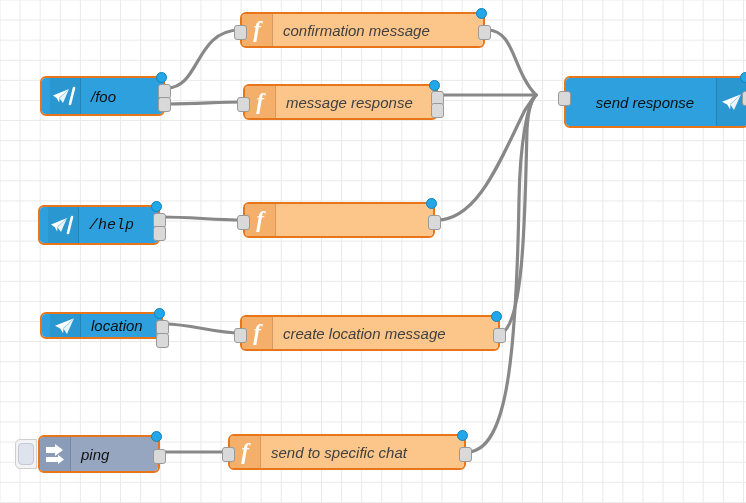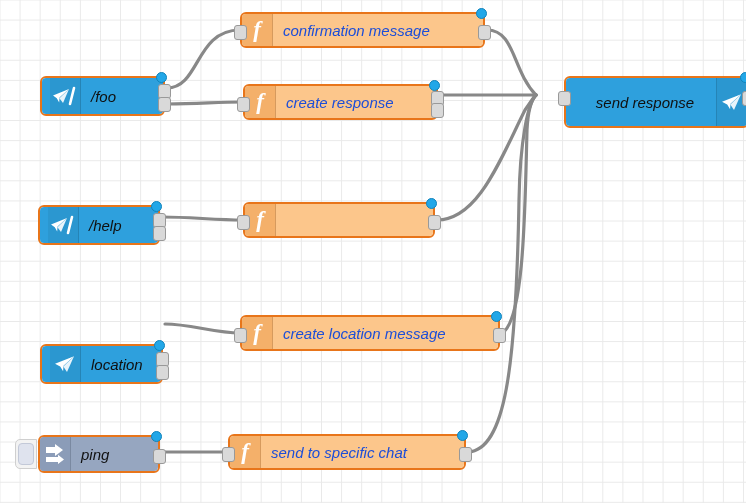--- a/index.html
+++ b/index.html
@@ -38,21 +38,21 @@
   .icon-box{
     width:30px;min-width:30px;height:100%;
     display:flex;align-items:center;justify-content:center;
   }
   .icon-box.right{border-left:1px solid rgba(0,0,0,0.12);}
   .icon-box.left{border-right:1px solid rgba(0,0,0,0.12);}
   .node-label{
     flex:1;
     font-style:italic;
     font-size:15px;
-    color:#1d4ed8;
+    color:#404040;
     padding:0 10px;
     white-space:nowrap;
     overflow:hidden;
   }
   .node.tg .node-label, .node.inject .node-label{color:#101010;}
   .node-label.center{text-align:center;}
   .port{
     position:absolute;
     width:13px;height:15px;
     background:#d9d9d9;
@@ -131,42 +131,42 @@
       <div class="port out" style="top: 19.1667px;"></div>
       <div class="status-dot"></div>
     </div>
     <div class="node fn" style="left: 243px; top: 84px; width: 195px; height: 36px;">
       <div class="node-inner">
         <div class="icon-box left">
           <svg width="22" height="24" viewBox="0 0 22 24">
             <text x="11" y="19" font-family="Liberation Serif, serif" font-style="italic" font-weight="bold" font-size="23" fill="#ffffff" text-anchor="middle">f</text>
           </svg>
         </div>
-        <div class="node-label">create response</div>
+        <div class="node-label">message response</div>
       </div>
       <div class="port in" style="top: 10.5px;"></div>
       <div class="port out" style="top: 4.5px;"></div>
       <div class="port out" style="top: 16.5px;"></div>
       <div class="status-dot"></div>
     </div>
     <div class="node tg" style="left: 564px; top: 76px; width: 185px; height: 52px;">
       <div class="node-inner">
         <div class="node-label center">send response</div>
         <div class="icon-box right">
           <svg width="24" height="20" viewBox="0 0 24 20">
             <path d="M2 9.8 L21 2.2 L10.5 11.8 L10.1 17.3 L7.2 12.6 Z" fill="#ffffff"></path>
             <path d="M10.3 12.4 L21 2.2 L14 18 Z" fill="#e8f4fb"></path>
           </svg>
         </div>
       </div>
       <div class="port in" style="top: 12.5px;"></div>
       <div class="port out" style="top: 12.5px;"></div>
       <div class="status-dot"></div>
     </div>
-    <div class="node tg" style="left: 38px; top: 205px; width: 122px; height: 40px;">
+    <div class="node tg" style="left: 38px; top: 205px; width: 122px; height: 40px; font-family: Liberation Mono, monospace;">
       <div class="node-inner">
         <div class="icon-box left">
           <svg width="26" height="20" viewBox="0 0 26 20">
             <path d="M1 9.6 L17 3 L7.5 11.5 L7.2 16.5 L4.8 12.3 Z" fill="#ffffff"></path>
             <path d="M7.4 12.2 L17 3 L11 17 Z" fill="#e8f4fb"></path>
             <path d="M22 2 L18 18" stroke="#ffffff" stroke-width="2.6" stroke-linecap="round"></path>
           </svg>
         </div>
         <div class="node-label">/help</div>
       </div>
@@ -179,21 +179,21 @@
         <div class="icon-box left">
           <svg width="22" height="24" viewBox="0 0 22 24">
             <text x="11" y="19" font-family="Liberation Serif, serif" font-style="italic" font-weight="bold" font-size="23" fill="#ffffff" text-anchor="middle">f</text>
           </svg>
         </div>
       </div>
       <div class="port in" style="top: 10.5px;"></div>
       <div class="port out" style="top: 10.5px;"></div>
       <div class="status-dot"></div>
     </div>
-    <div class="node tg" style="left: 40px; top: 312px; width: 123px; height: 40px; margin-top: 32px;">
+    <div class="node tg" style="left: 40px; top: 312px; width: 123px; height: 27px;">
       <div class="node-inner">
         <div class="icon-box left">
           <svg width="24" height="20" viewBox="0 0 24 20">
             <path d="M2 9.8 L21 2.2 L10.5 11.8 L10.1 17.3 L7.2 12.6 Z" fill="#ffffff"></path>
             <path d="M10.3 12.4 L21 2.2 L14 18 Z" fill="#e8f4fb"></path>
           </svg>
         </div>
         <div class="node-label">location</div>
       </div>
       <div class="port out" style="top: 5.83333px;"></div>

